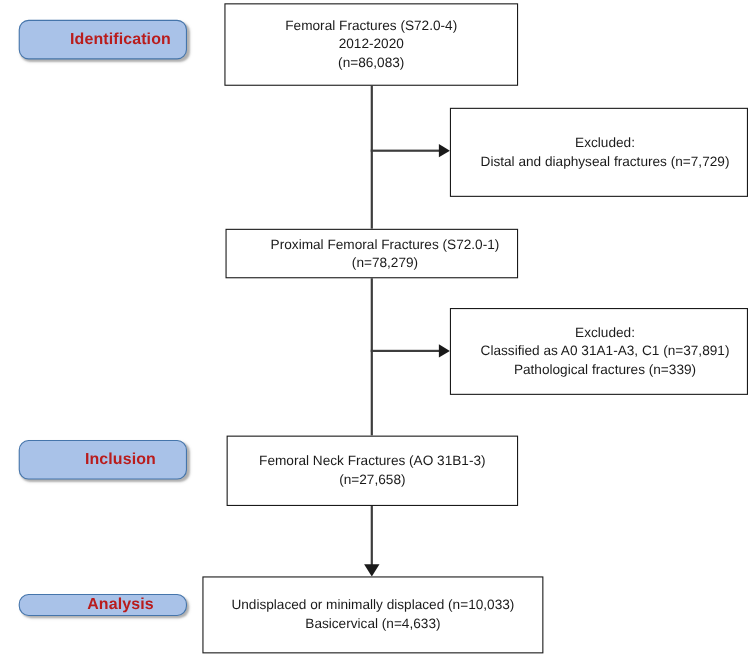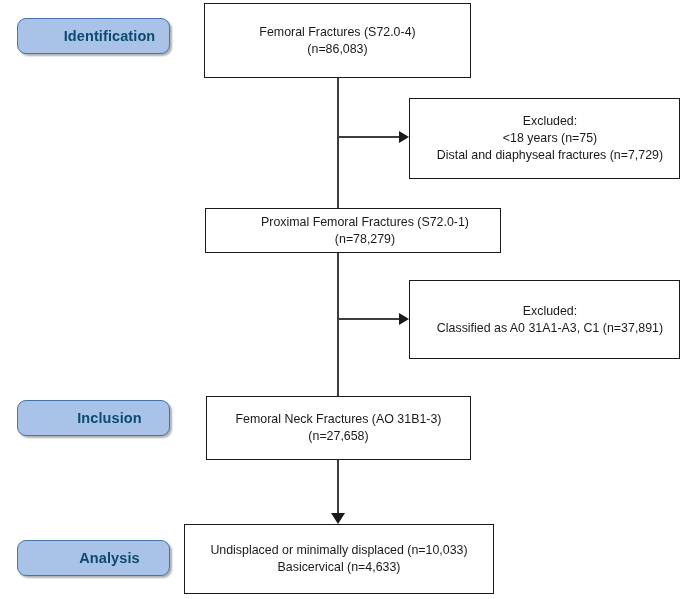--- a/index.html
+++ b/index.html
@@ -24,21 +24,21 @@
     border: 1.5px solid #4575ab;
     border-radius: 9px;
     box-shadow: 2px 2px 2px rgba(110,110,110,0.55);
     display: flex;
     align-items: center;
     justify-content: center;
   }
   .stage-badge .stage-label {
     font-size: 14.5px;
     font-weight: bold;
-    color: #0c4a6e;
+    color: #b91c1c;
     letter-spacing: 0.1px;
     white-space: nowrap;
     margin-left: 32px;
   }
 
   
   .flow-box {
     position: absolute;
     box-sizing: border-box;
     background: #ffffff;
@@ -90,56 +90,57 @@
 <div id="flow-root">
 
   <div class="stage-badge" style="left:17px; top:18px; width:153px; height:36px;">
     <span class="stage-label">Identification</span>
   </div>
 
   <div class="stage-badge" style="left:17px; top:400px; width:153px; height:36px;align-items:center;">
     <span class="stage-label">Inclusion</span>
   </div>
 
-  <div class="stage-badge" style="left:17px; top:540px; width:153px; height:36px;">
+  <div class="stage-badge" style="left:17px; top:540px; width:153px; height:20px;">
     <span class="stage-label">Analysis</span>
   </div>
 
   <div class="v-line" style="left:337px; top:77px; height:131px;"></div>
 
   <div class="h-line" style="left:337px; top:136px; width:64px;"></div>
   <div class="arrow-right" style="left:399px; top:131px;"></div>
 
   <div class="v-line" style="left:337px; top:252px; height:144px;"></div>
 
   <div class="h-line" style="left:337px; top:318px; width:64px;"></div>
   <div class="arrow-right" style="left:399px; top:313px;"></div>
 
   <div class="v-line" style="left:337px; top:448px; height:67px;"></div>
   <div class="arrow-down" style="left:331px; top:513px;"></div>
 
   <div class="flow-box center" style="left:204px; top:3px; width:267px; height:75px;">
     <div class="line">Femoral Fractures (S72.0-4)</div>
+    <div class="line">2012-2020</div>
     <div class="line">(n=86,083)</div>
   </div>
 
   <div class="flow-box left" style="left:409px; top:98px; width:271px; height:81px;">
     <div class="line">Excluded:</div>
-    <div class="line">&lt;18 years (n=75)</div>
     <div class="line">Distal and diaphyseal fractures (n=7,729)</div>
   </div>
 
-  <div class="flow-box center" style="left:205px; top:208px; width:296px; height:45px;padding-left:24px;">
+  <div class="flow-box center" style="left:205px; top:208px; width:266px; height:45px;padding-left:24px;">
     <div class="line">Proximal Femoral Fractures (S72.0-1)</div>
     <div class="line">(n=78,279)</div>
   </div>
 
   <div class="flow-box left" style="left:409px; top:280px; width:271px; height:79px;">
     <div class="line">Excluded:</div>
     <div class="line">Classified as A0 31A1-A3, C1 (n=37,891)</div>
+    <div class="line">Pathological fractures (n=339)</div>
   </div>
 
   <div class="flow-box center" style="left:206px; top:396px; width:265px; height:64px;">
     <div class="line">Femoral Neck Fractures (AO 31B1-3)</div>
     <div class="line">(n=27,658)</div>
   </div>
 
   <div class="flow-box center" style="left:184px; top:524px; width:310px; height:70px;">
     <div class="line">Undisplaced or minimally displaced (n=10,033)</div>
     <div class="line">Basicervical (n=4,633)</div>

